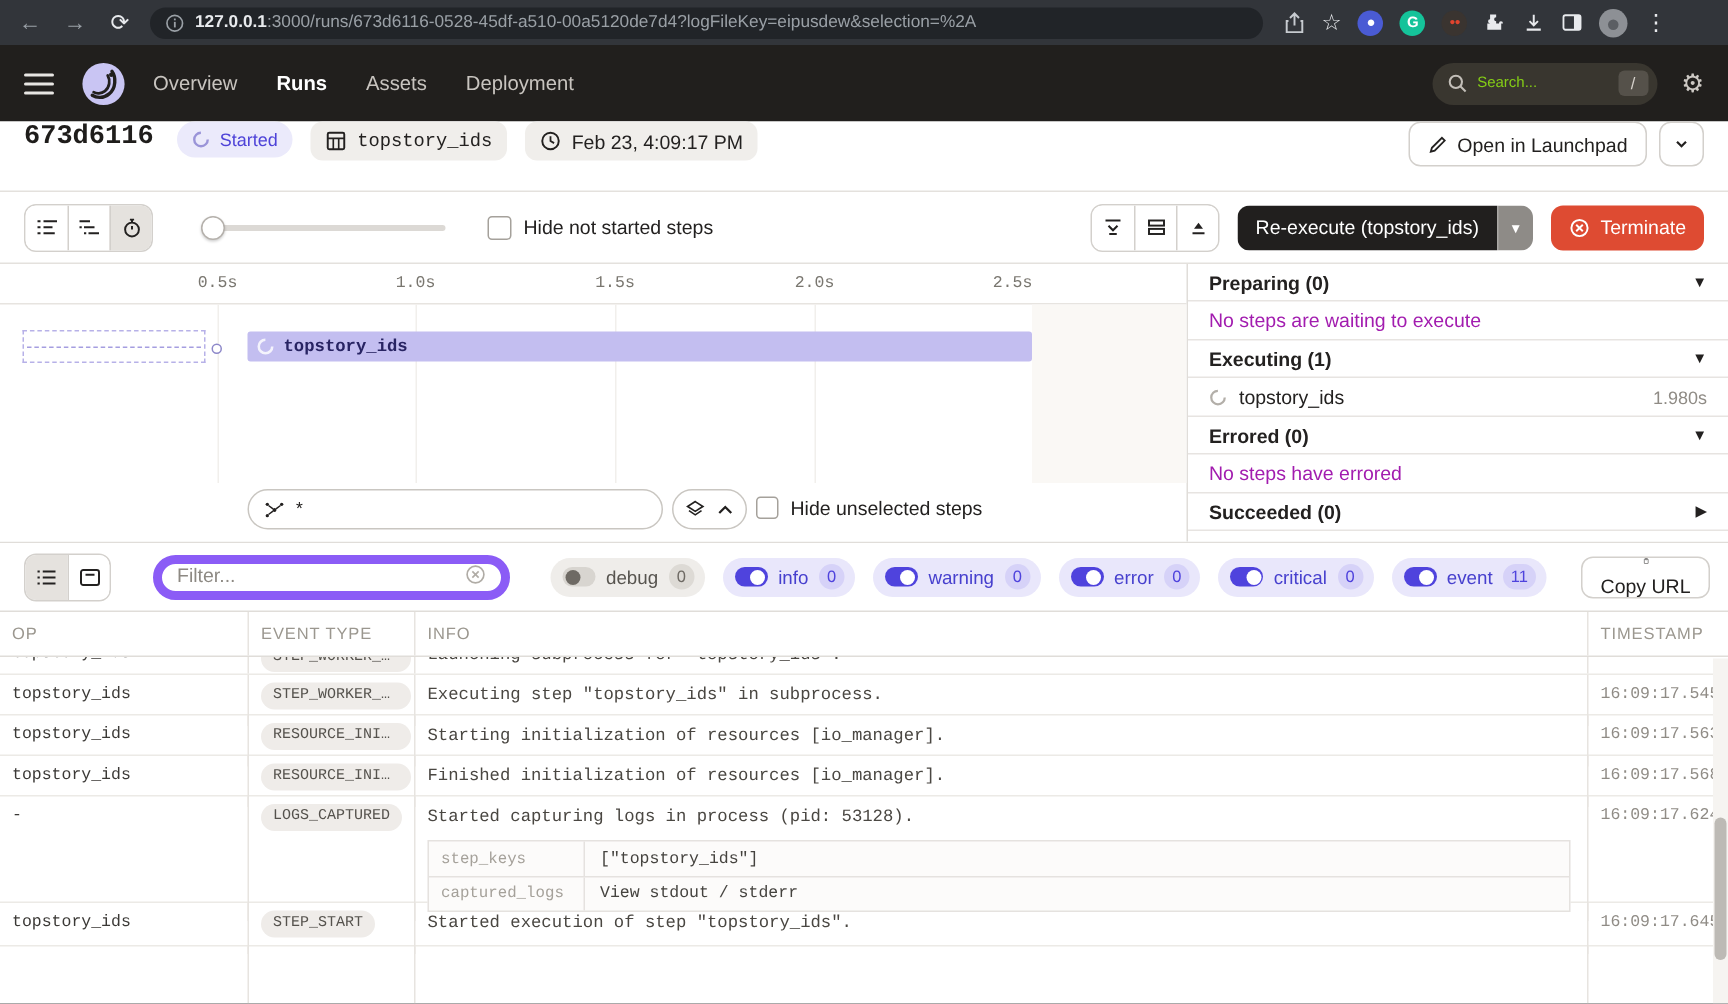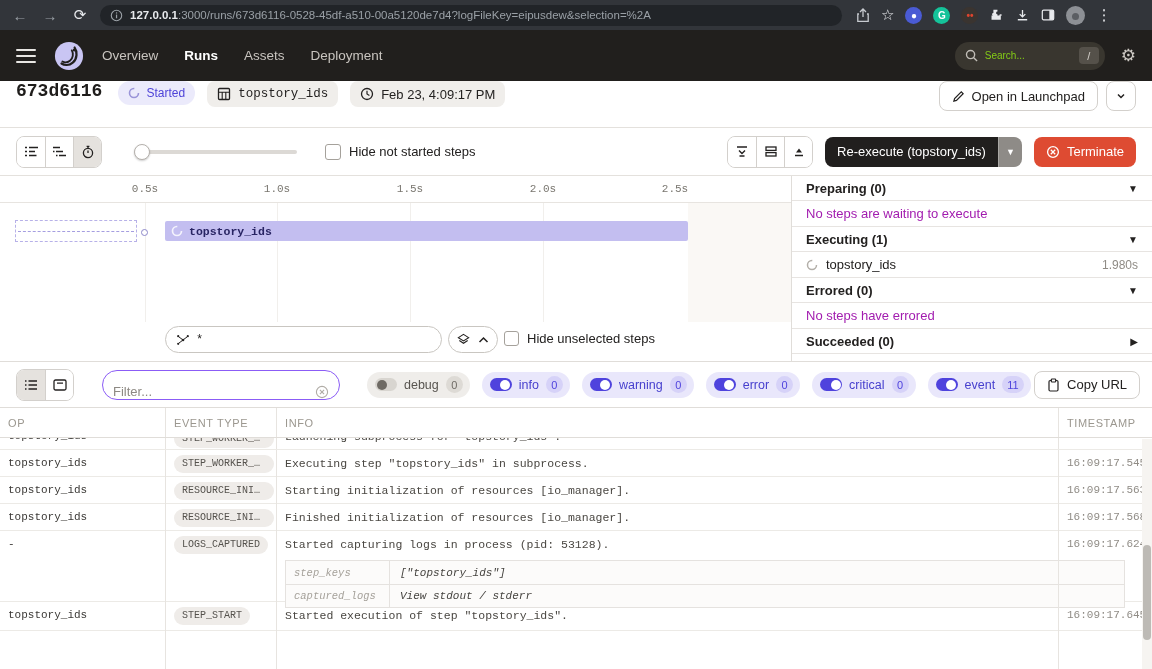--- a/index.html
+++ b/index.html
@@ -111,40 +111,40 @@
   .prow.head .c { margin-left:auto; font-size:10px; color:#232120; }
   .prow.empty { height:26px; }
   .prow.empty .t { font-size:13px; color:#a21caf; }
   .prow.step { height:26px; gap:8px; }
   .prow.step .t { font-size:13px; color:#232120; }
   .prow.step .d { margin-left:auto; font-size:12px; color:#8f8b85; }
 
   
   .filterbar { position:absolute; top:362px; left:0; right:0; height:46px; background:#fff;
                border-bottom:1px solid #e0ddd9; display:flex; align-items:center; padding:0 16px; }
-  .filterinput { width:238px; height:30px; border:1px solid #8b5cf6; border-radius:15px; margin-left:28px;
-                 display:flex; align-items:flex-end; padding:0 10px; gap:6px; }
+  .filterinput { width:238px; height:30px; border:6px solid #8b5cf6; border-radius:15px; margin-left:28px;
+                 display:flex; align-items:flex-start; padding:0 10px; gap:6px; }
   .filterinput input { border:none; outline:none; flex:1; font-size:13px; color:#232120; background:transparent; }
   .filterinput input::placeholder { color:#8d8983; }
   .pills { display:flex; gap:12px; margin-left:27px; }
   .pill { height:26px; border-radius:13px; display:flex; align-items:center; gap:7px; padding:0 7px 0 8px;
           font-size:12.5px; cursor:pointer;justify-content:flex-end; }
   .pill.off { background:#efedea; color:#57544f; }
   .pill.on  { background:#e9e7fb; color:#4740ce; }
   .switch { width:22px; height:13px; border-radius:7px; position:relative; }
   .pill.off .switch { background:#d8d5d0; }
   .pill.on  .switch { background:#4f43dd; }
   .switch .k { position:absolute; top:1.5px; width:10px; height:10px; border-radius:50%; background:#fff; }
   .pill.off .switch .k { left:1.5px; background:#6e6a64; }
   .pill.on  .switch .k { right:1.5px; }
   .cnt { min-width:17px; height:17px; border-radius:9px; font-size:11px; display:flex; align-items:center;
          justify-content:center; padding:0 5px; }
   .pill.off .cnt { background:#dddad5; color:#6e6a64; }
   .pill.on  .cnt { background:#d6d2f8; color:#4f43dd; }
-  .copyurl { margin-left:auto; margin-right:-4px; }
+  .copyurl { margin-left:auto; margin-right:-4px;flex-direction:column; }
 
   
   .logtable { position:absolute; top:408px; left:0; right:0; bottom:0; background:#fff;
               display:flex; flex-direction:column; }
   .lgrid { display:grid; grid-template-columns:165px 111px 782px 94px; }
   .lhead { height:30px; border-bottom:1px solid #e0ddd9; }
   .lhead .hc { font-size:11px; letter-spacing:.6px; color:#9b978f; padding:9px 8px 0 8px; }
   .lhead .hc + .hc { border-left:1px solid #e7e4e0; }
   .lbody { flex:1; display:flex; flex-direction:column; overflow:hidden; }
   .lrow { border-bottom:1px solid #eceae6; }
@@ -152,21 +152,21 @@
   .lrow .cell + .cell { border-left:1px solid #e7e4e0; }
   .c-op { font-size:11px; color:#3b3936; }
   .evchip { display:inline-block; max-width:100px; overflow:hidden; text-overflow:ellipsis; white-space:nowrap;
             background:#efece9; border-radius:10px; height:18px; line-height:18px; padding:0 8px;
             font-size:10px; color:#55524d; }
   .c-info { font-size:11.5px; color:#4a4742; }
   .c-ts { font-size:11px; color:#908c86; }
   .lrow.partial { height:12px; overflow:hidden; }
   .lrow.partial .lgrid { margin-top:-15px; }
   .lrow.filler { flex:1; border-bottom:none; }
-  .metatable { margin-top:9px; width:840px; border:1px solid #e5e2df; background:#fcfbfa;font-style:italic; }
+  .metatable { margin-top:9px; width:762px; border:1px solid #e5e2df; background:#fcfbfa; }
   .metarow { display:grid; grid-template-columns:104px 1fr; height:23px; align-items:center; }
   .metarow + .metarow { border-top:1px solid #e5e2df; }
   .metarow .mk { font-size:10.5px; color:#a5a19a; padding:0 8px; border-right:1px solid #e5e2df;
                  height:100%; display:flex; align-items:center; }
   .metarow .mv { font-size:11px; color:#45433f; padding:0 10px; }
   .sbtrack { position:absolute; right:0; top:31px; bottom:0; width:10px; background:#f6f4f1; }
   .sbthumb { position:absolute; right:1px; top:137px; width:8px; height:95px; border-radius:4px; background:#bdbab5; cursor:grab; }
 
   svg { display:block; }
 </style>

